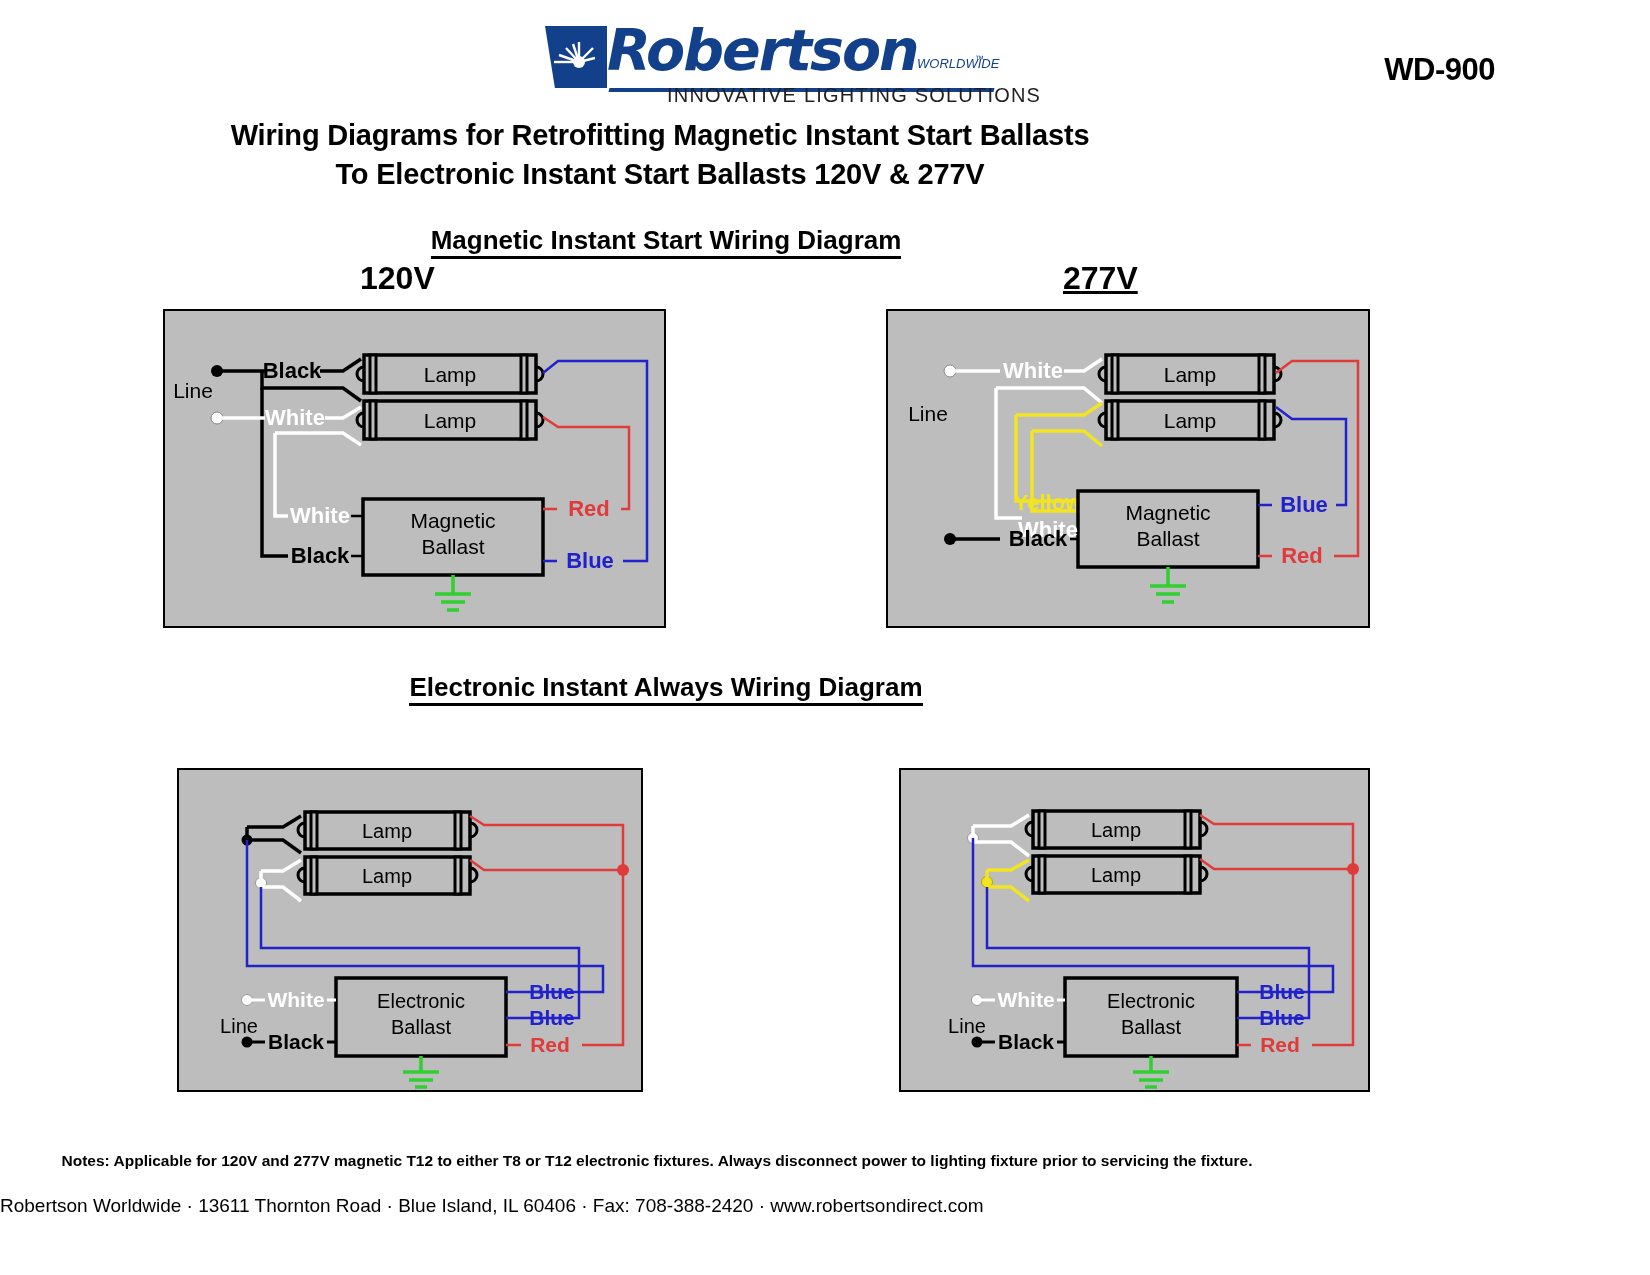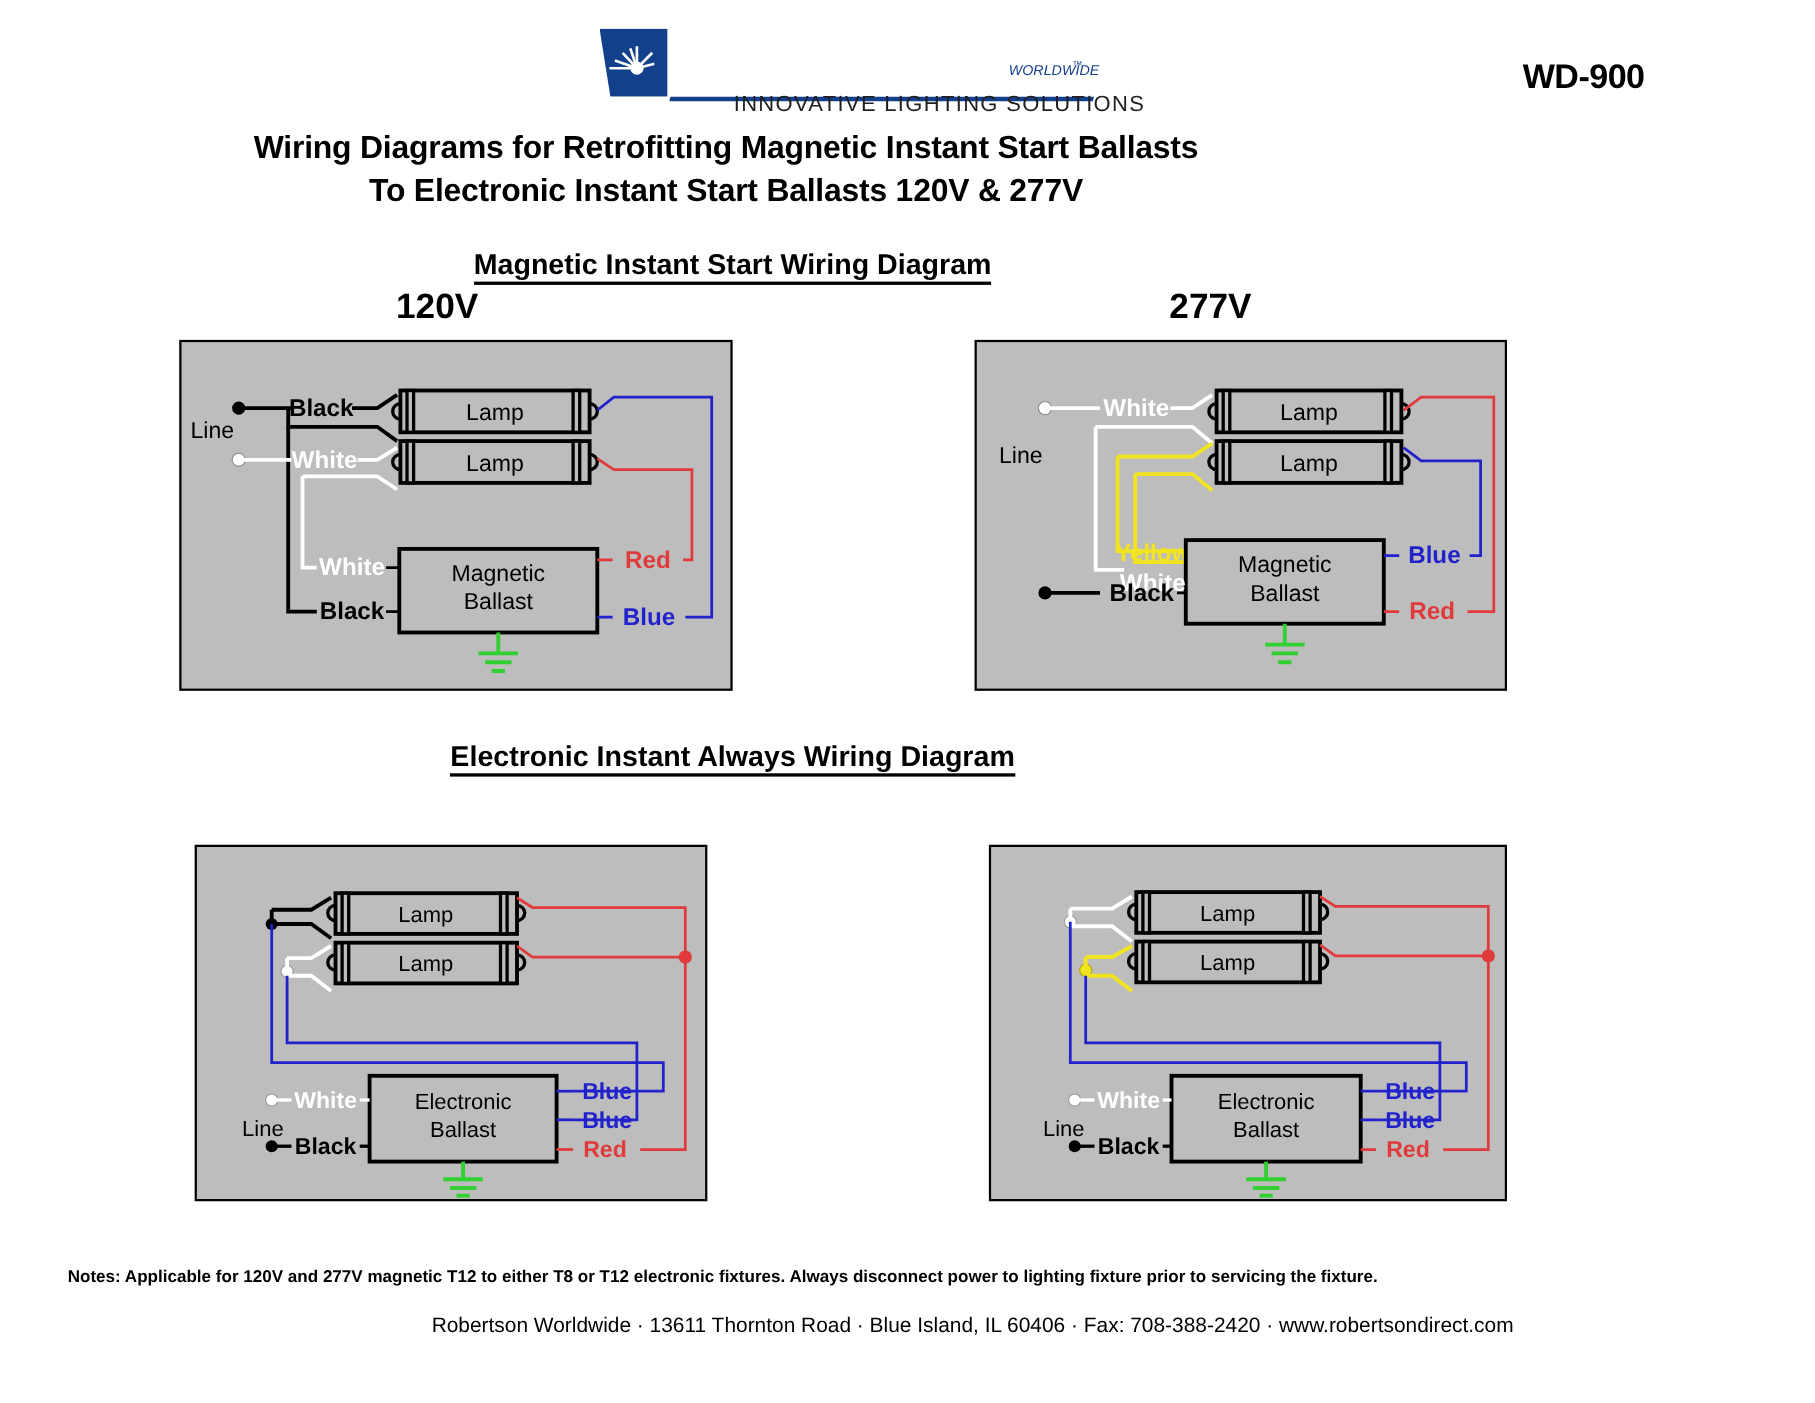--- a/index.html
+++ b/index.html
@@ -24,51 +24,52 @@
   #main-title{left:0;top:116px;width:1320px;text-align:center;font-size:29px;font-weight:bold;
               line-height:1.33;color:#000;letter-spacing:-.2px;}
 
   .section-head{width:1332px;text-align:center;font-size:26px;font-weight:bold;color:#000;}
   .section-head span{border-bottom:3px solid #000;padding-bottom:1px;}
   #sec-magnetic{left:0;top:225px;}
   #sec-electronic{left:0;top:672px;}
 
   .volt-label{font-size:32px;font-weight:bold;color:#000;}
   #v120{left:360px;top:260px;}
-  #v277{left:1063px;top:260px;}
+  #v277{left:1063px;top:260px;text-decoration:underline;}
 
   
   .panel{background:#bdbdbd;border:2px solid #000;}
   #panel-mag-120{left:163px;top:309px;width:499px;height:315px;}
   #panel-mag-277{left:886px;top:309px;width:480px;height:315px;}
   #panel-elec-120{left:177px;top:768px;width:462px;height:320px;}
   #panel-elec-277{left:899px;top:768px;width:467px;height:320px;}
   .panel svg{display:block;width:100%;height:100%;}
 
   
   #notes{left:0;top:1152px;width:1314px;text-align:center;font-size:15.5px;font-weight:bold;color:#000;}
-  #address{left:0;top:1195px;width:1376px;text-align:right;font-size:19px;color:#000;}
+  #address{left:0;top:1195px;width:1376px;text-align:left;font-size:19px;color:#000;}
 </style>
 </head>
 <body>
 
 <div class="abs" id="logo-block">
   <div id="logo-mark"></div>
   <svg id="logo-burst" viewBox="0 0 46 46">
     <g stroke="#ffffff" stroke-width="2.4" fill="none">
       <path d="M30 24 L30 4"></path>
         <path d="M30 24 L24 6"></path>
         <path d="M30 24 L17 10"></path>
       <path d="M30 24 L10 17"></path>
         <path d="M30 24 L5 24"></path>
         <path d="M30 24 L44 10"></path>
       <path d="M30 24 L46 20"></path>
     </g>
     <circle cx="30" cy="24" r="6" fill="#ffffff"></circle>
   </svg>
+  <div id="logo-word">Robertson</div>
   <div id="logo-rule"></div>
   <div id="logo-ww">WORLDWIDE</div>
   <div id="logo-tm">™</div>
 </div>
 <div class="abs" id="logo-tag">INNOVATIVE LIGHTING SOLUTIONS</div>
 
 <div class="abs" id="doc-code">WD-900</div>
 
 <div class="abs" id="main-title">
   <div>Wiring Diagrams for Retrofitting Magnetic Instant Start Ballasts</div>

